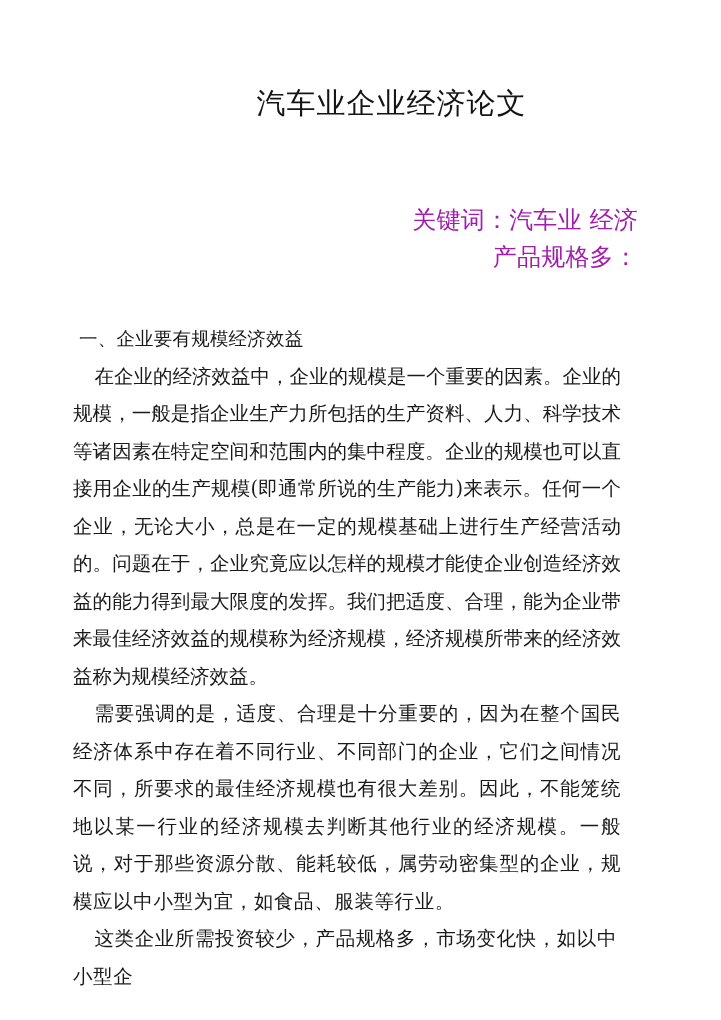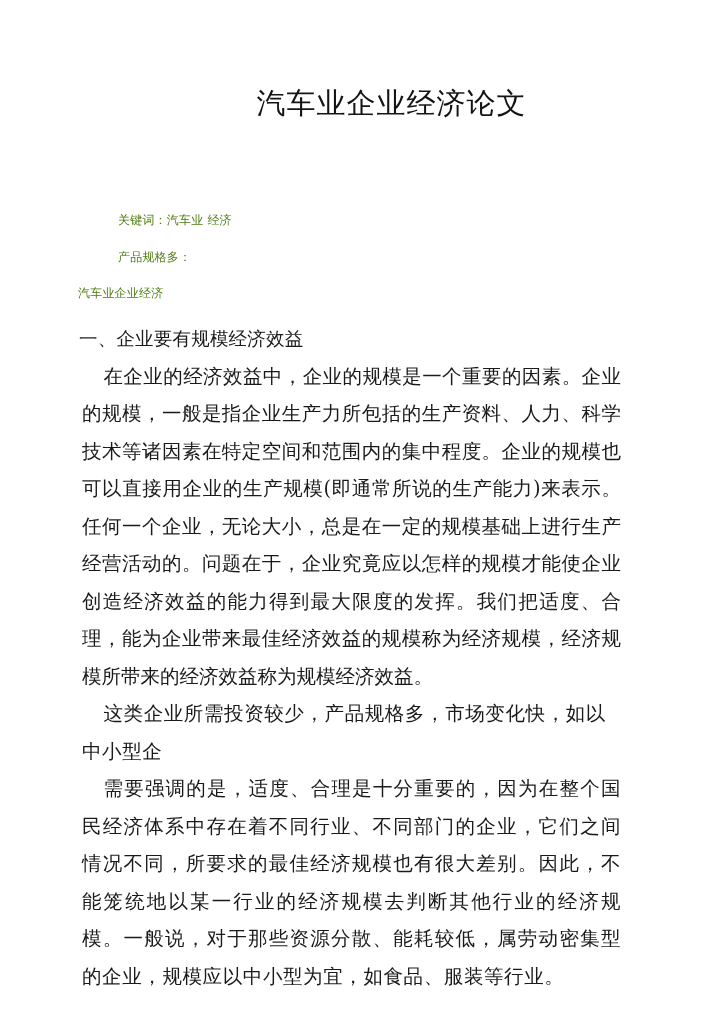--- a/index.html
+++ b/index.html
@@ -37,25 +37,26 @@
     padding-left: 31px;
   }
   
   .meta-block {
     position: absolute;
     top: 202px;
     left: 78px;
     width: 560px;
   }
   .meta-line {
-    font-size: 12px;
+    font-size: 24px;
     line-height: 36.6px;
-    color: #4d7c0f;
+    color: #a21caf;
     white-space: nowrap;
     letter-spacing: 0.2px;
+    text-align: right;
   }
   .meta-line.indent-1 { padding-left: 40px; }
   .meta-line.indent-0 { padding-left: 0px; }
 
   
   .body-block {
     position: absolute;
     top: 320px;
     left: 73px;
     width: 548px;
@@ -72,42 +73,41 @@
     margin: 0;
     font-size: 19.5px;
     line-height: 37.5px;
     color: #1a1a1a;
     text-align: justify;
     text-justify: inter-ideograph;
     letter-spacing: 0px;
     word-break: break-all;
   }
   .para.tight { text-align: justify; }
-  .para.indent { text-indent: 1.1em; margin-left: 9px; }
+  .para.indent { text-indent: 1.1em; }
   .para.loose { letter-spacing: 0.6px; }
   .para.last { text-align: left; }
 </style>
 </head>
 <body>
 
 <div class="page">
 
   <div class="doc-title">汽车业企业经济论文</div>
 
   <div class="meta-block">
     <div class="meta-line indent-1">关键词：汽车业 经济</div>
     <div class="meta-line indent-1">产品规格多：</div>
-    <div class="meta-line indent-0">汽车业企业经济</div>
   </div>
 
   <div class="body-block">
 
     <div class="heading-line">一、企业要有规模经济效益</div>
 
     <p class="para indent tight">在企业的经济效益中，企业的规模是一个重要的因素。企业的规模，一般是指企业生产力所包括的生产资料、人力、科学技术等诸因素在特定空间和范围内的集中程度。企业的规模也可以直接用企业的生产规模(即通常所说的生产能力)来表示。任何一个企业，无论大小，总是在一定的规模基础上进行生产经营活动的。问题在于，企业究竟应以怎样的规模才能使企业创造经济效益的能力得到最大限度的发挥。我们把适度、合理，能为企业带来最佳经济效益的规模称为经济规模，经济规模所带来的经济效益称为规模经济效益。</p>
 
+    <p class="para indent loose">需要强调的是，适度、合理是十分重要的，因为在整个国民经济体系中存在着不同行业、不同部门的企业，它们之间情况不同，所要求的最佳经济规模也有很大差别。因此，不能笼统地以某一行业的经济规模去判断其他行业的经济规模。一般说，对于那些资源分散、能耗较低，属劳动密集型的企业，规模应以中小型为宜，如食品、服装等行业。</p>
+
     <p class="para indent loose last">这类企业所需投资较少，产品规格多，市场变化快，如以中小型企</p>
-
-    <p class="para indent loose">需要强调的是，适度、合理是十分重要的，因为在整个国民经济体系中存在着不同行业、不同部门的企业，它们之间情况不同，所要求的最佳经济规模也有很大差别。因此，不能笼统地以某一行业的经济规模去判断其他行业的经济规模。一般说，对于那些资源分散、能耗较低，属劳动密集型的企业，规模应以中小型为宜，如食品、服装等行业。</p>
 
   </div>
 
 </div>
 
 </body></html>

